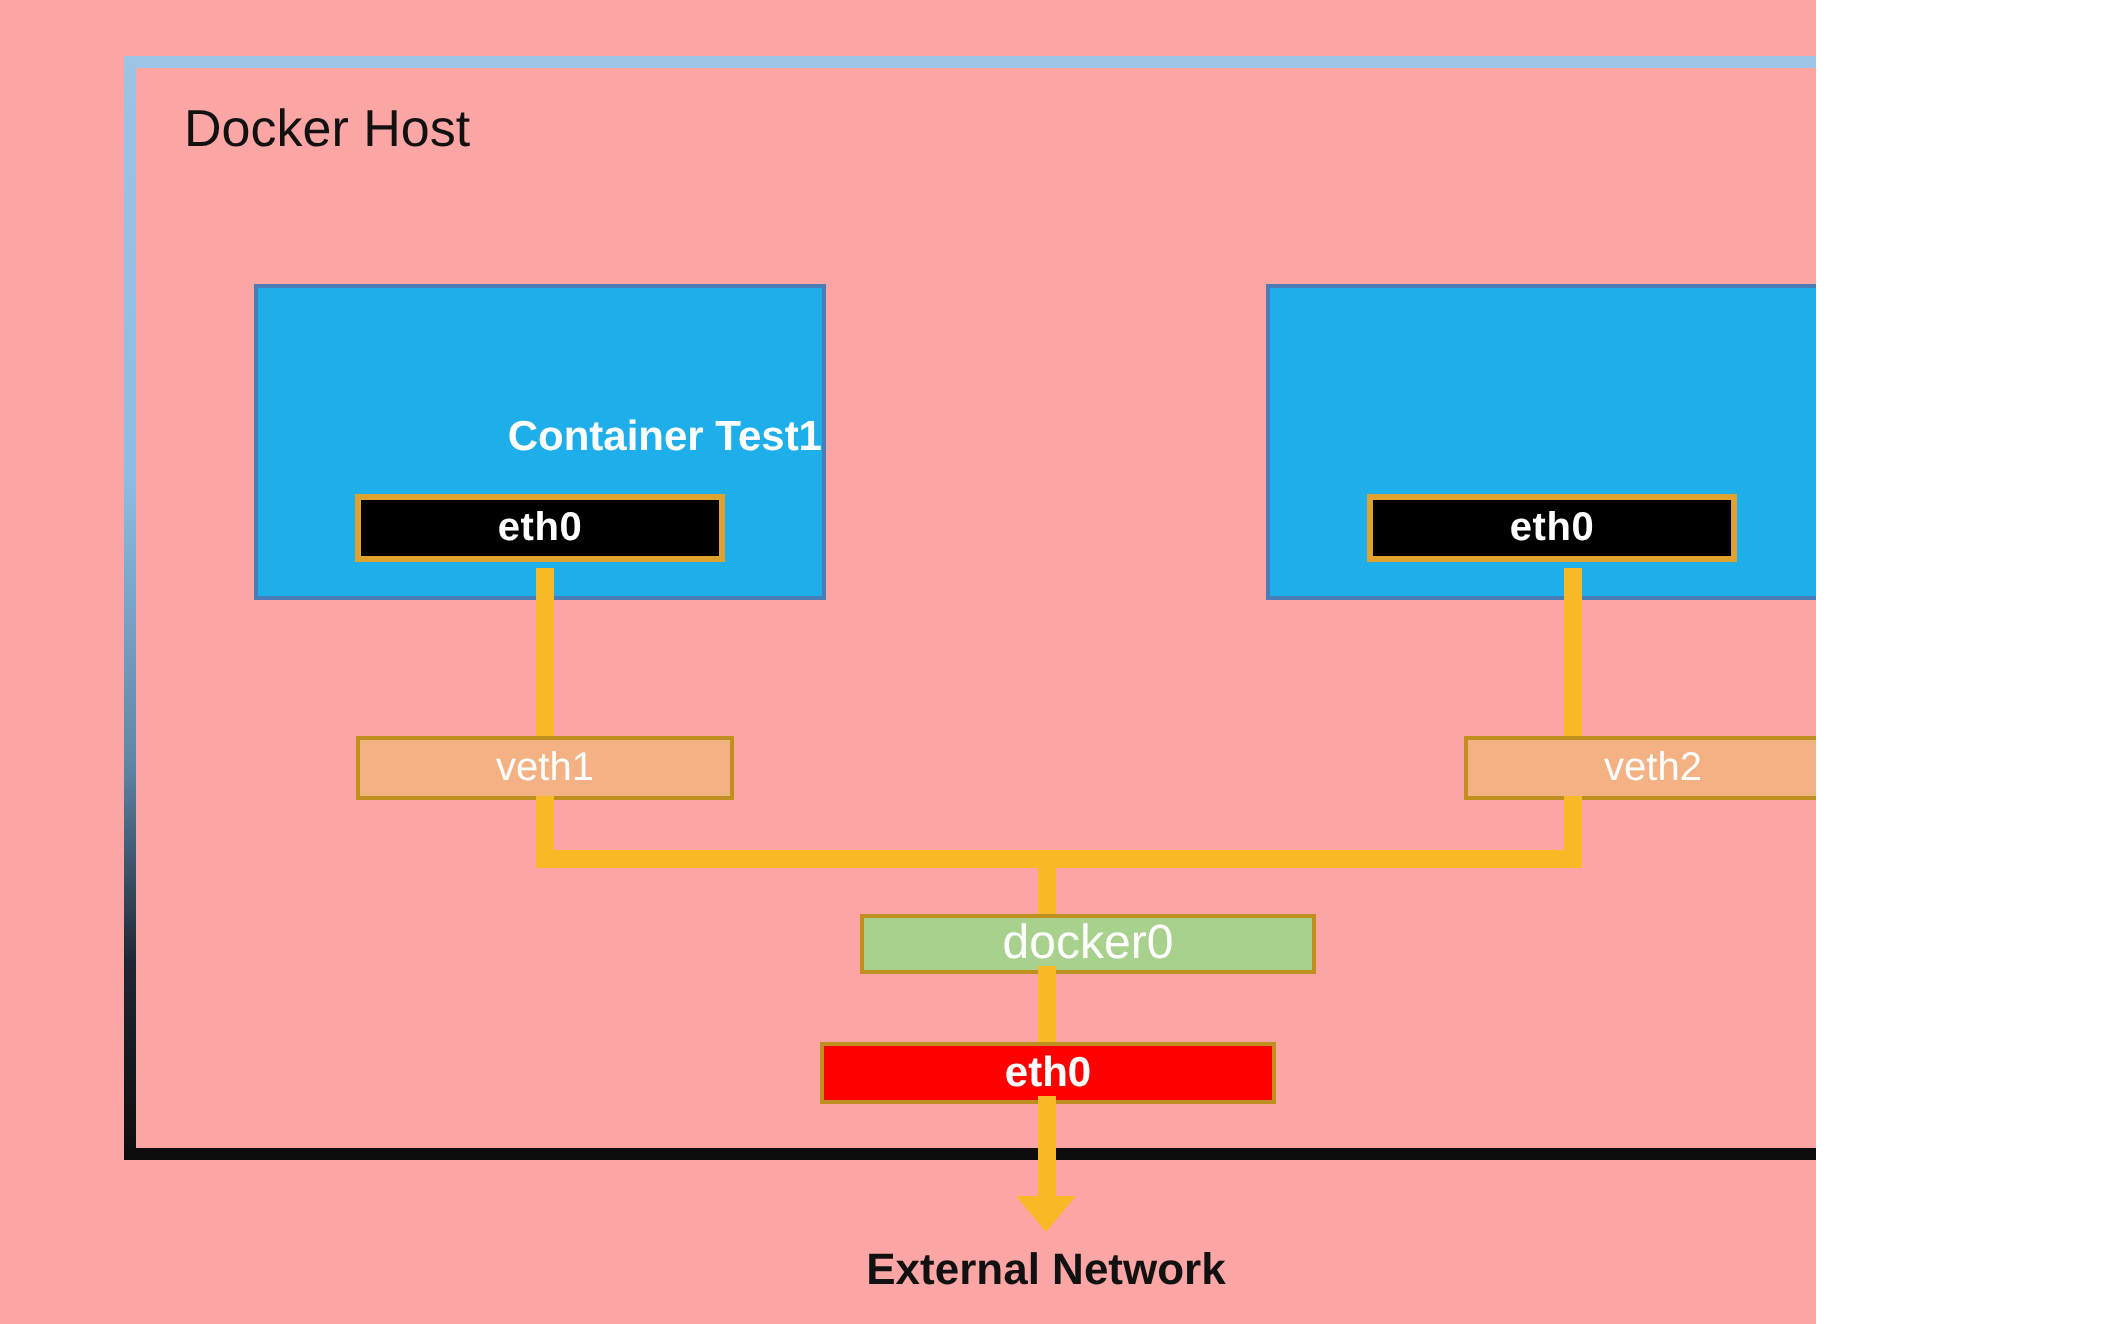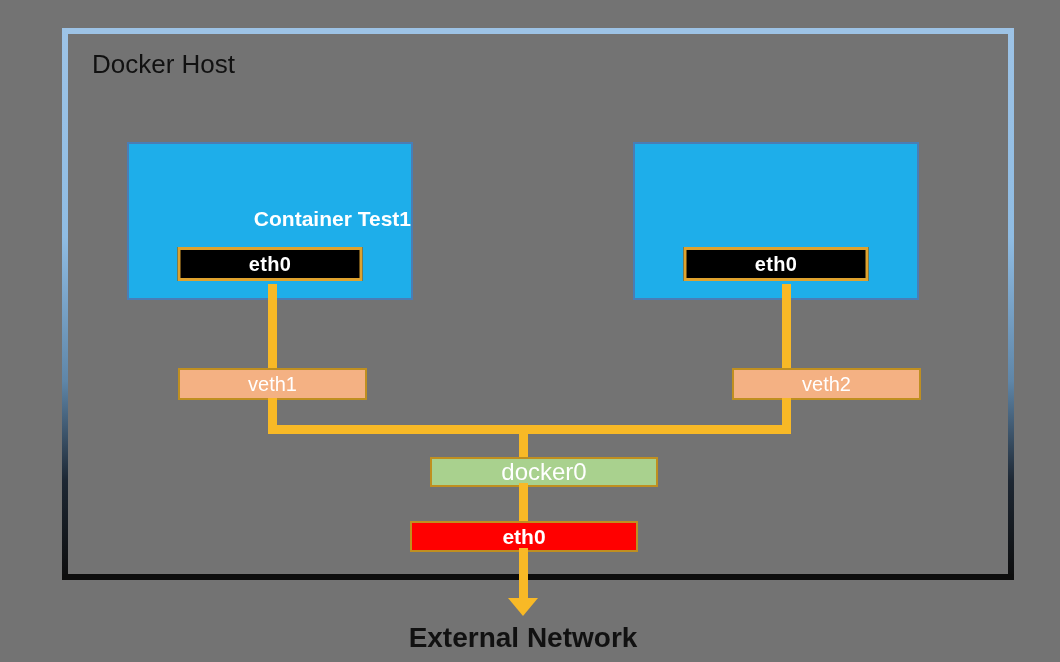--- a/index.html
+++ b/index.html
@@ -6,23 +6,23 @@
     margin: 0;
     padding: 0;
     background: #ffffff;
   }
   body {
     font-family: "Liberation Sans", sans-serif;
   }
 
   #canvas {
     position: relative;
-    width: 1060px;
+    width: 908px;
     height: 662px;
-    background: #737373;
+    background: #fca5a5;
     overflow: hidden;
   }
 
   
   #host-frame {
     position: absolute;
     left: 62px;
     top: 28px;
     width: 952px;
     height: 552px;
@@ -166,21 +166,21 @@
     border-right: 15px solid transparent;
     border-top: 18px solid #f8b926;
   }
 
   #external-network-label {
     position: absolute;
     left: 0;
     top: 622px;
     width: 1060px;
     text-align: center;
-    font-size: 28px;
+    font-size: 22px;
     font-weight: bold;
     color: #111111;
     white-space: nowrap;
   }
   
   #external-network-label > span {
     position: relative;
     left: -7px;
   }
 </style>

